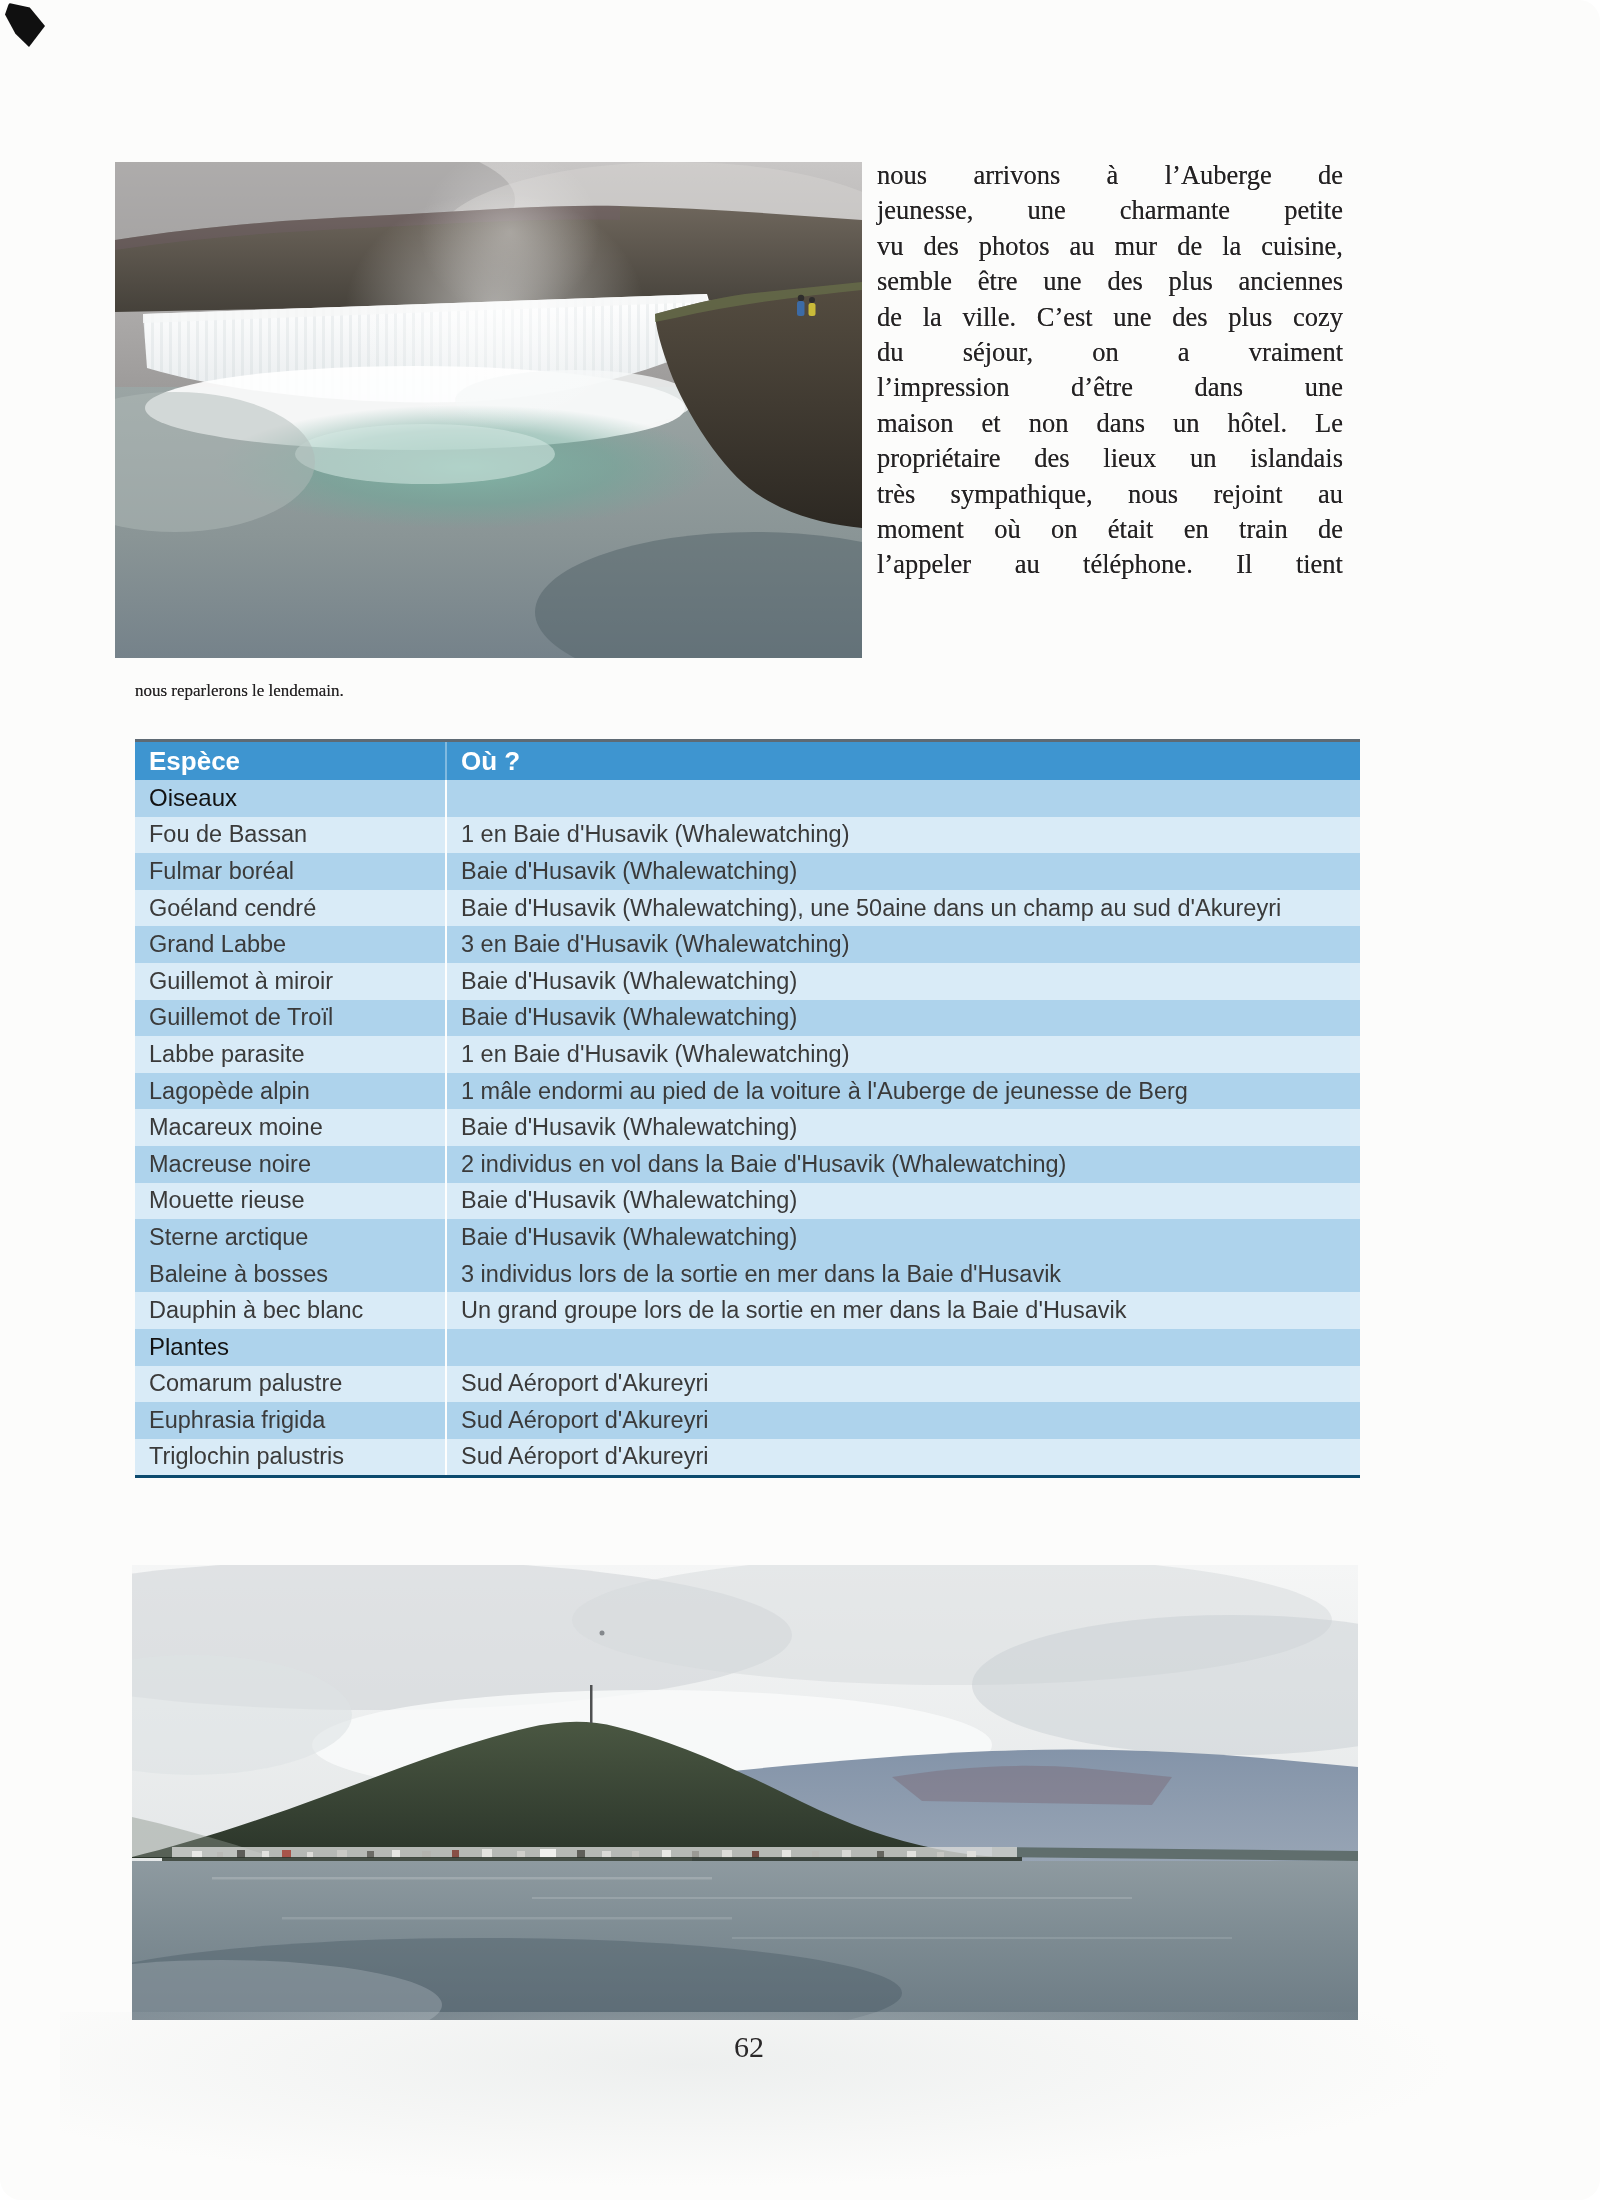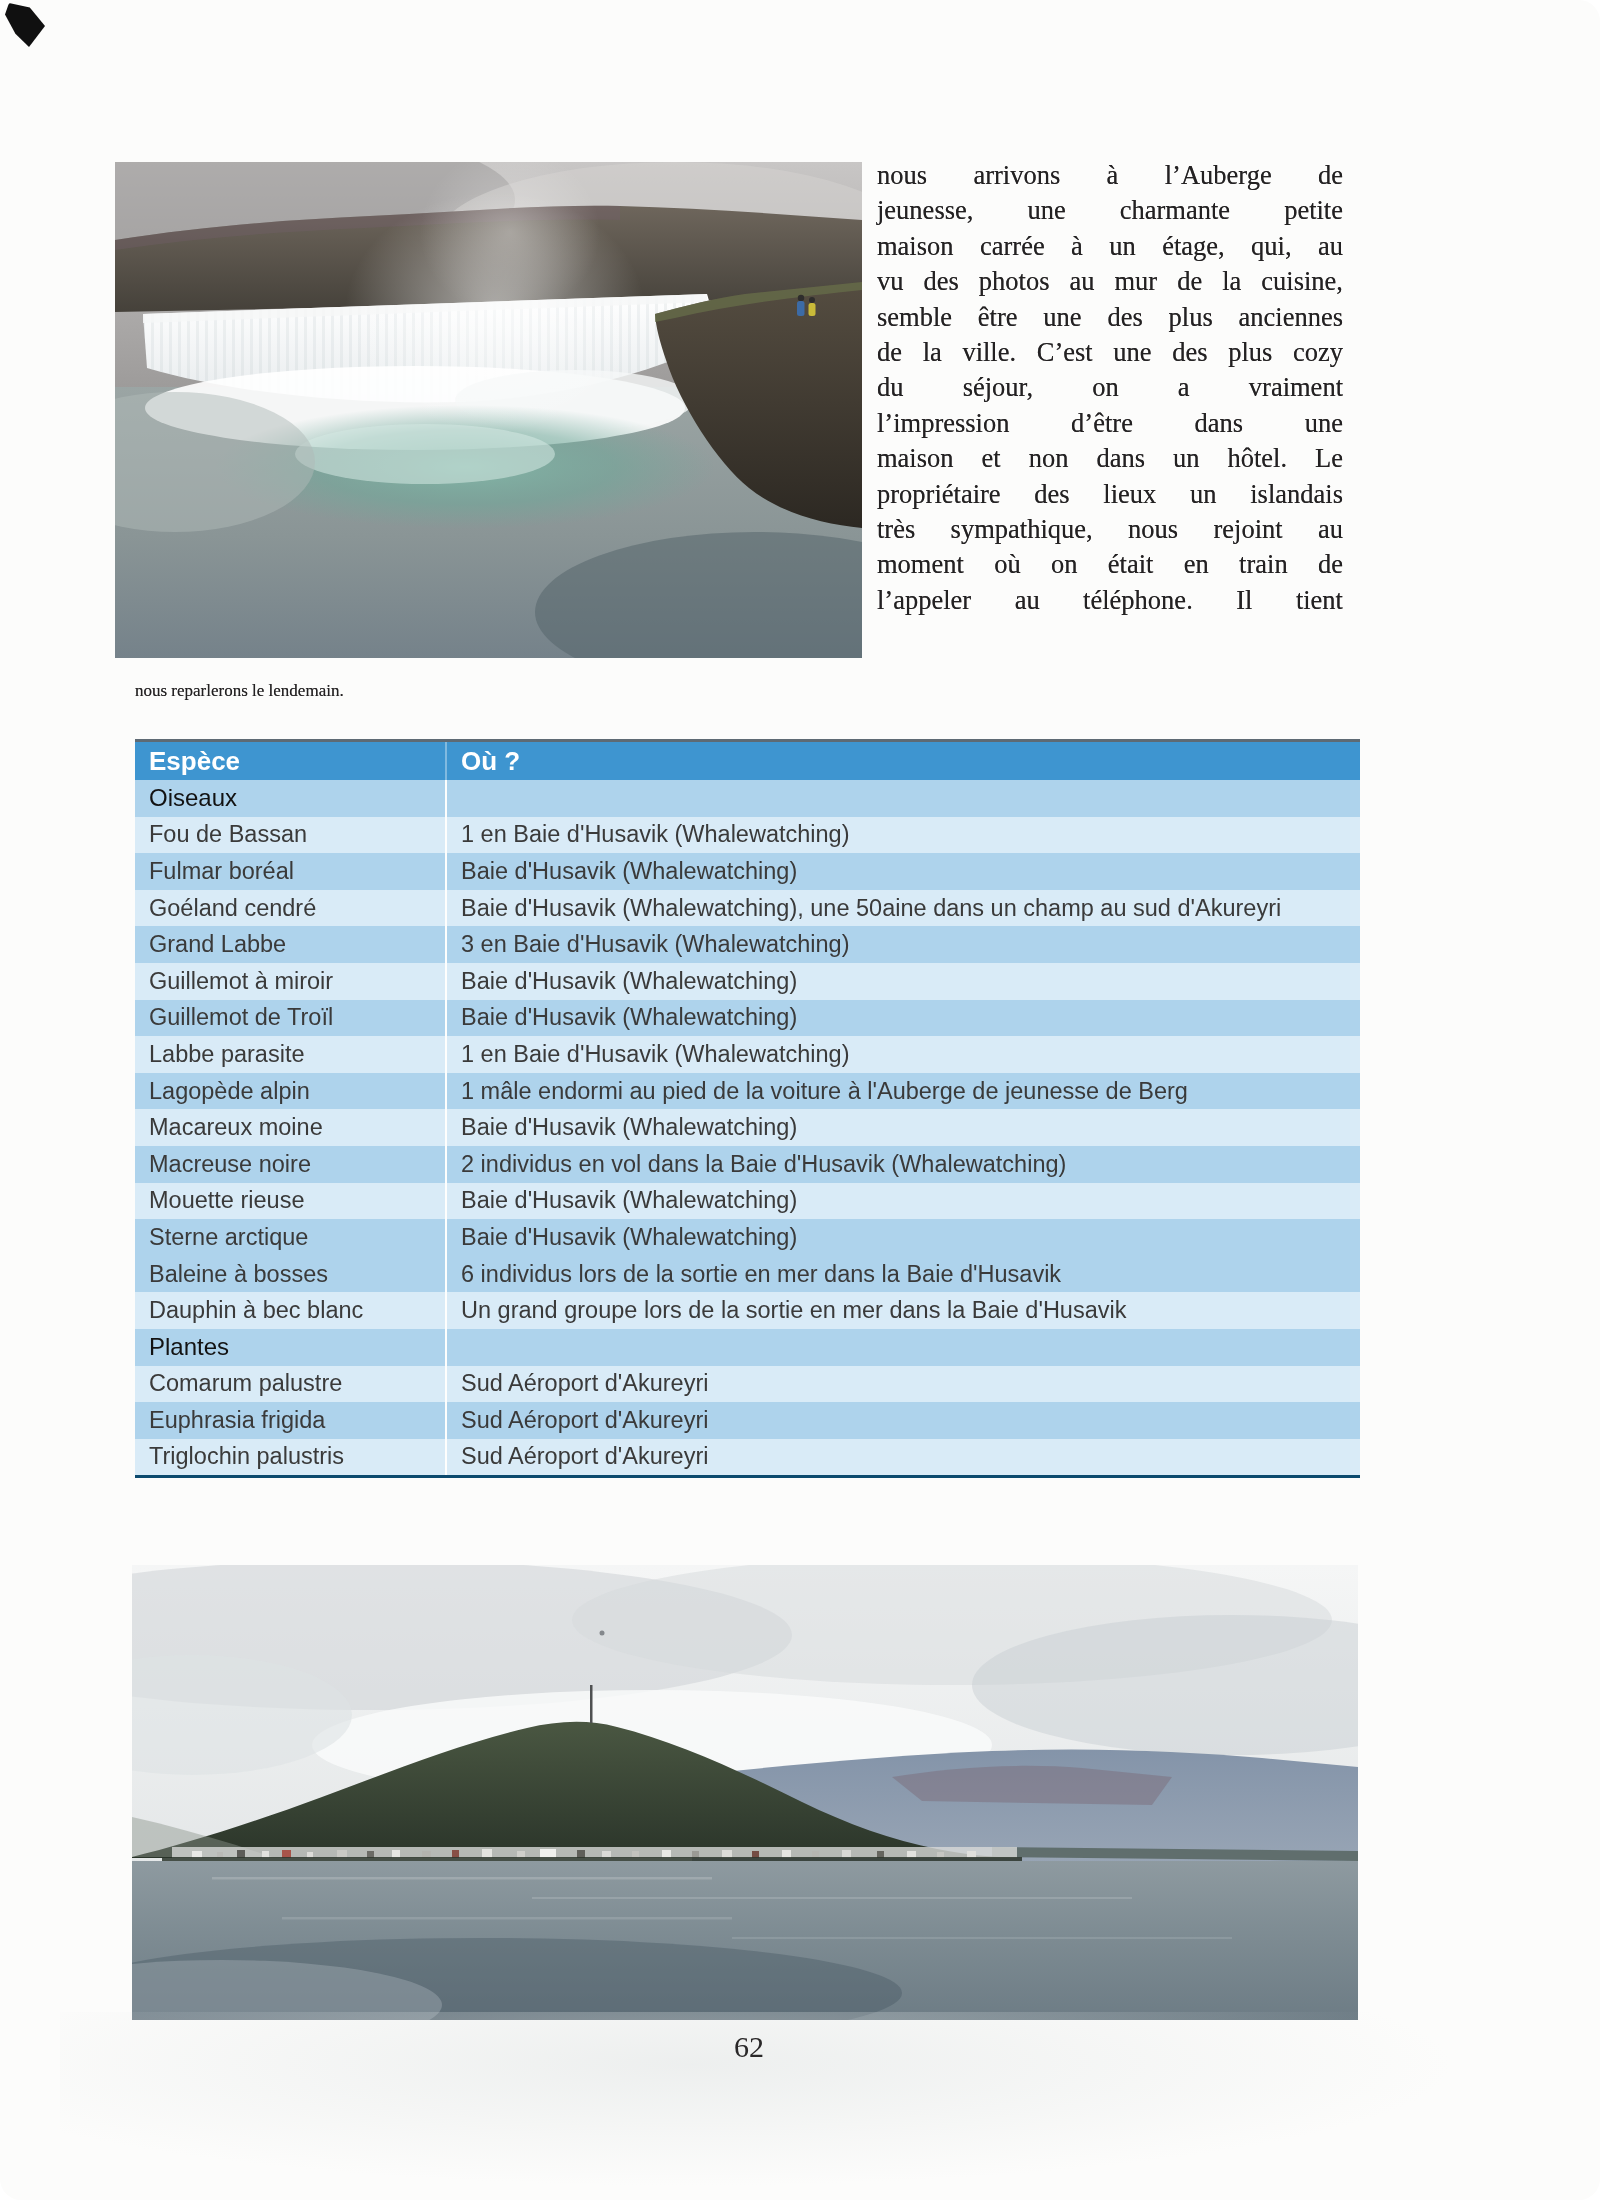--- a/index.html
+++ b/index.html
@@ -128,21 +128,20 @@
       <g>
         <ellipse cx="380" cy="150" rx="150" ry="120" fill="url(#wmist)"></ellipse>
         <ellipse cx="395" cy="70" rx="90" ry="85" fill="url(#wmist)" opacity="0.6"></ellipse>
       </g>
     </svg>
   </div>
 
   <div class="intro" id="intro-lines">
       <div class="intro-line">nous arrivons à l’Auberge de</div>
       <div class="intro-line">jeunesse, une charmante petite</div>
-      <div class="intro-line">maison carrée à un étage, qui, au</div>
       <div class="intro-line">vu des photos au mur de la cuisine,</div>
       <div class="intro-line">semble être une des plus anciennes</div>
       <div class="intro-line">de la ville. C’est une des plus cozy</div>
       <div class="intro-line">du séjour, on a vraiment</div>
       <div class="intro-line">l’impression d’être dans une</div>
       <div class="intro-line">maison et non dans un hôtel. Le</div>
       <div class="intro-line">propriétaire des lieux un islandais</div>
       <div class="intro-line">très sympathique, nous rejoint au</div>
       <div class="intro-line">moment où on était en train de</div>
       <div class="intro-line">l’appeler au téléphone. Il tient</div>
@@ -204,21 +203,21 @@
         <tr class="row-light">
           <td class="col-espece">Mouette rieuse</td>
           <td class="col-ou">Baie d'Husavik (Whalewatching)</td>
         </tr>
         <tr class="row-med">
           <td class="col-espece">Sterne arctique</td>
           <td class="col-ou">Baie d'Husavik (Whalewatching)</td>
         </tr>
         <tr class="row-med">
           <td class="col-espece">Baleine à bosses</td>
-          <td class="col-ou">6 individus lors de la sortie en mer dans la Baie d'Husavik</td>
+          <td class="col-ou">3 individus lors de la sortie en mer dans la Baie d'Husavik</td>
         </tr>
         <tr class="row-light">
           <td class="col-espece">Dauphin à bec blanc</td>
           <td class="col-ou">Un grand groupe lors de la sortie en mer dans la Baie d'Husavik</td>
         </tr>
         <tr class="row-med section-row">
           <td class="col-espece">Plantes</td>
           <td class="col-ou"></td>
         </tr>
         <tr class="row-light">

